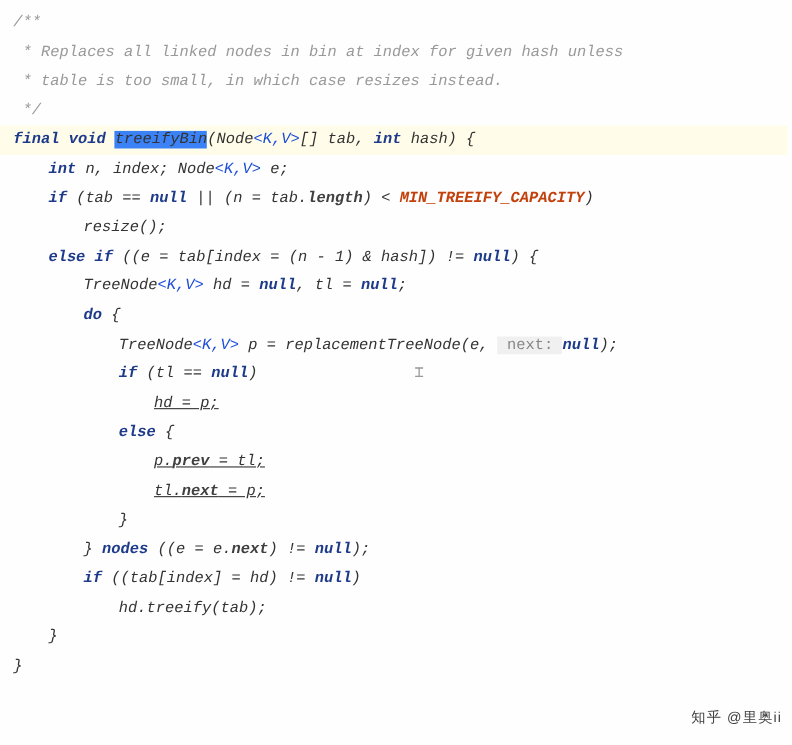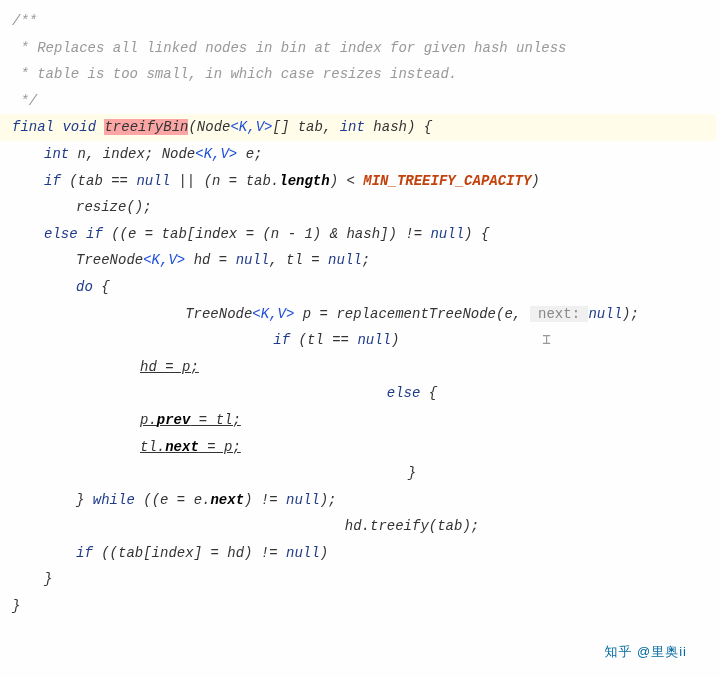--- a/index.html
+++ b/index.html
@@ -11,38 +11,38 @@
       background: #fefefe;
       color: #333;
       padding: 8px 4px 8px 12px;
       width: 720px;
       height: 677px;
       overflow: hidden;
       position: relative;
     }
     .line { white-space: pre; }
     .comment { color: #999; }
-    .keyword { color: #1e3a8a; font-weight: normal; margin-top: 12px; }
+    .keyword { color: #1e3a8a; font-weight: bold; margin-top: 12px; }
     .generic { color: #1d4ed8; }
     .constant { color: #c2410c; font-weight: bold; font-style: italic; }
     .highlight-line { background: #fffde9; display: block; margin-left: -12px; padding-left: 12px; }
-    .method-name { background: #fca5a5; }
+    .method-name { background: #3b82f6; }
     .hint-bg { background: #f0f0f0; color: #888; font-style: normal; }
     .hint-label { color: #888; }
     .cursor-mark { color: #999; font-style: normal; }
-    .field { color: #000000; font-weight: bold; }
+    .field { color: #404040; font-weight: bold; }
     .indent1 { padding-left: 32px; }
     .indent2 { padding-left: 64px; }
-    .indent3 { padding-left: 96px; text-align: center; }
+    .indent3 { padding-left: 96px; }
     .indent4 { padding-left: 128px; text-decoration: underline; }
     .watermark {
       position: absolute;
       bottom: 12px;
-      right: 33px;
-      color: #0369a1;
+      right: 9px;
+      color: #404040;
       font-style: normal;
       font-size: 13px;
       font-family: sans-serif;
       letter-spacing: 1px;
     }
   </style>
 </head>
 <body>
 
 <div class="code">
@@ -74,25 +74,25 @@
 
 <div class="line indent3"><span class="keyword">else</span><span> {</span></div>
 
 <div class="line indent4"><span>p.</span><span class="field">prev</span><span> = tl;</span></div>
 
 <div class="line indent4"><span>tl.</span><span class="field">next</span><span> = p;</span></div>
 
 <div class="line indent3">}</div>
 
 
-<div class="line indent2"><span>} </span><span class="keyword">while</span><span> ((e = e.</span><span class="field">next</span><span>) != </span><span class="keyword">null</span><span>);</span></div>
+<div class="line indent2"><span>} </span><span class="keyword">nodes</span><span> ((e = e.</span><span class="field">next</span><span>) != </span><span class="keyword">null</span><span>);</span></div>
+
+<div class="line indent2"><span class="keyword">if</span><span> ((tab[index] = hd) != </span><span class="keyword">null</span><span>)</span></div>
 
 <div class="line indent3">hd.treeify(tab);</div>
-
-<div class="line indent2"><span class="keyword">if</span><span> ((tab[index] = hd) != </span><span class="keyword">null</span><span>)</span></div>
 
 <div class="line indent1">}</div>
 
 <div class="line">}</div>
 
 </div>
 
 <div class="watermark">知乎 @里奥ii</div>
 
 </body></html>

